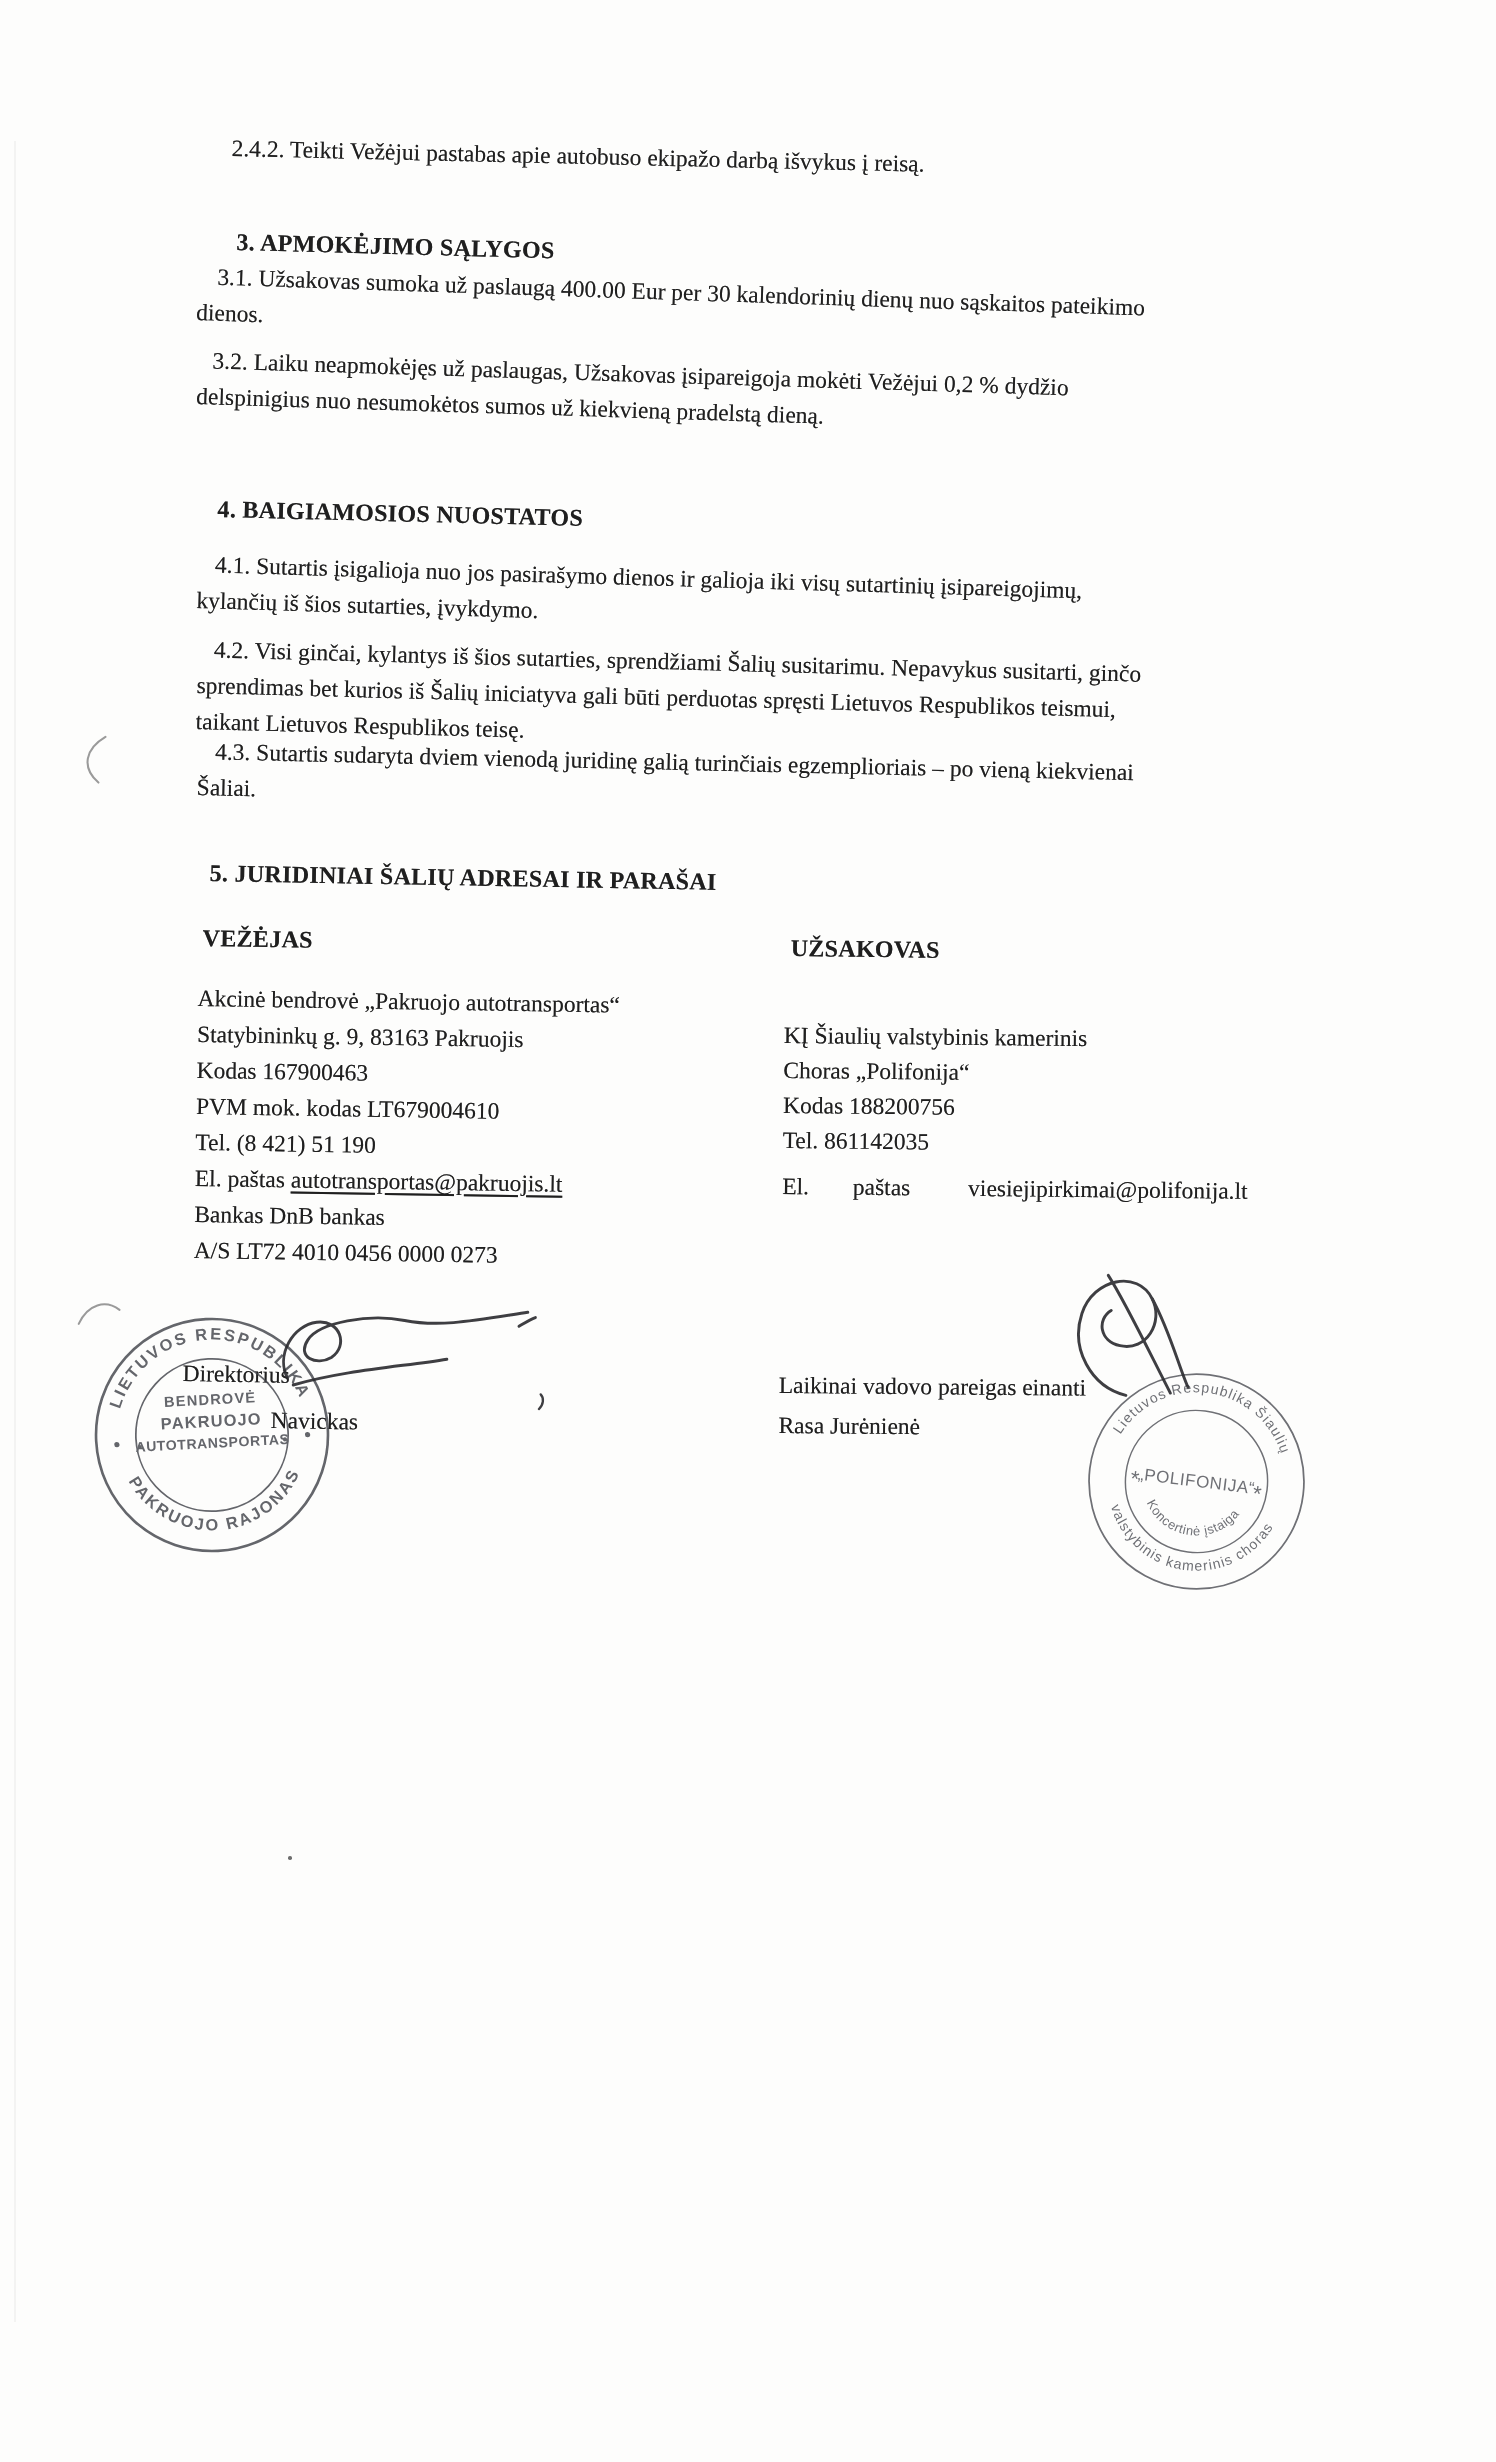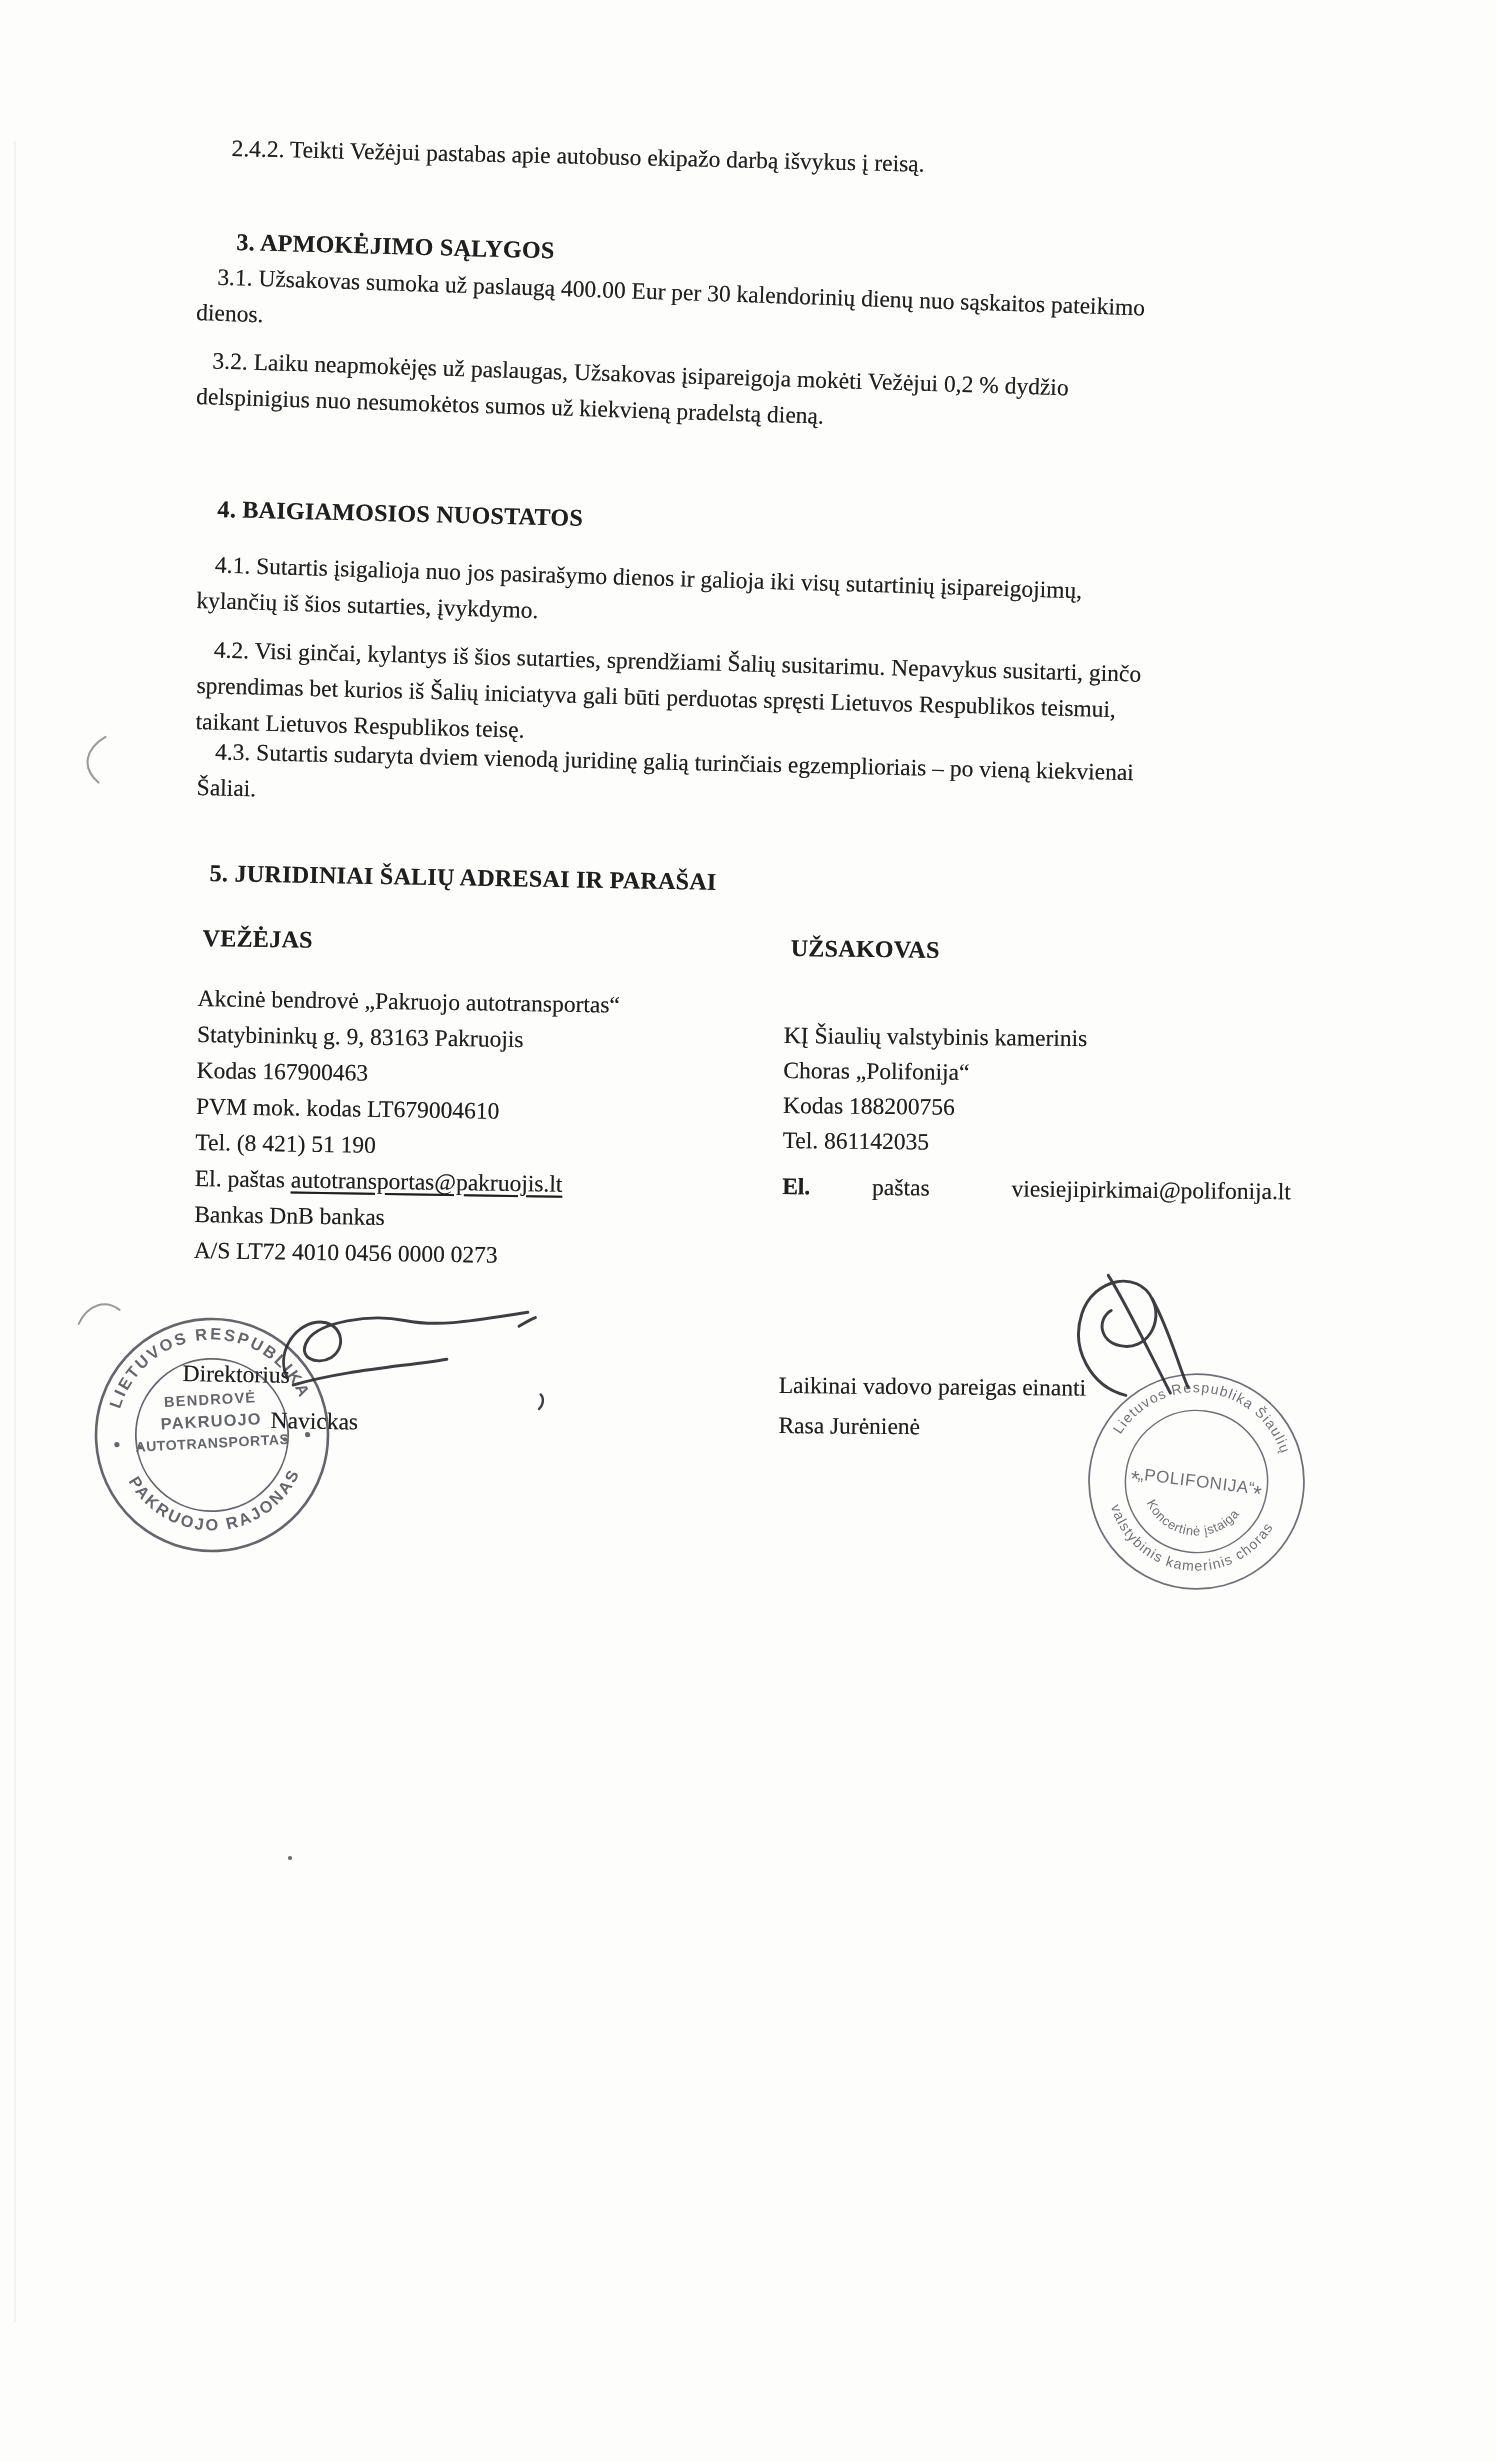--- a/index.html
+++ b/index.html
@@ -29,22 +29,22 @@
   .p41  { left:198px;  top:546px;  transform:rotate(1.7deg); }
   .p42  { left:198px;  top:631px; transform:rotate(1.5deg); }
   .p43  { left:198px;  top:733px; transform:rotate(1.3deg); }
   .s5h  { left:210px;  top:855px; transform:rotate(1.0deg); }
 
   .carhd { left:203px;  top:920px; transform:rotate(0.9deg); }
   .cushd { left:791px; top:930px; transform:rotate(0.7deg); }
   .caraddr { left:198px;  top:980px; transform:rotate(0.9deg); }
   .cusaddr { left:784px; top:1018px; transform:rotate(0.6deg); line-height:35px; }
   .cus-email { margin-top:10.6px; }
-  .cus-email .g1 { margin-right:56px;font-weight:bold; }
-  .cus-email .g2 { margin-right:76px; }
+  .cus-email .g1 { margin-right:38px; }
+  .cus-email .g2 { margin-right:52px; }
 
   .car-role { left:183px; top:1355px; transform:rotate(1.0deg); z-index:2; }
   .car-name { left:271px; top:1402px; transform:rotate(1.0deg); z-index:2; }
   .cus-sign-text { left:779px; top:1365px; transform:rotate(0.5deg); line-height:40px; z-index:2; }
 
   
   .stamp { position:absolute; z-index:4; }
   .stamp text, .stamp textPath { font-family:"Liberation Sans", sans-serif; }
   .stamp-left  { left:89px;  top:1312px; opacity:0.82; transform:rotate(-3deg); }
   .stamp-right { left:1082px; top:1367px; opacity:0.76; transform:rotate(7deg); }

